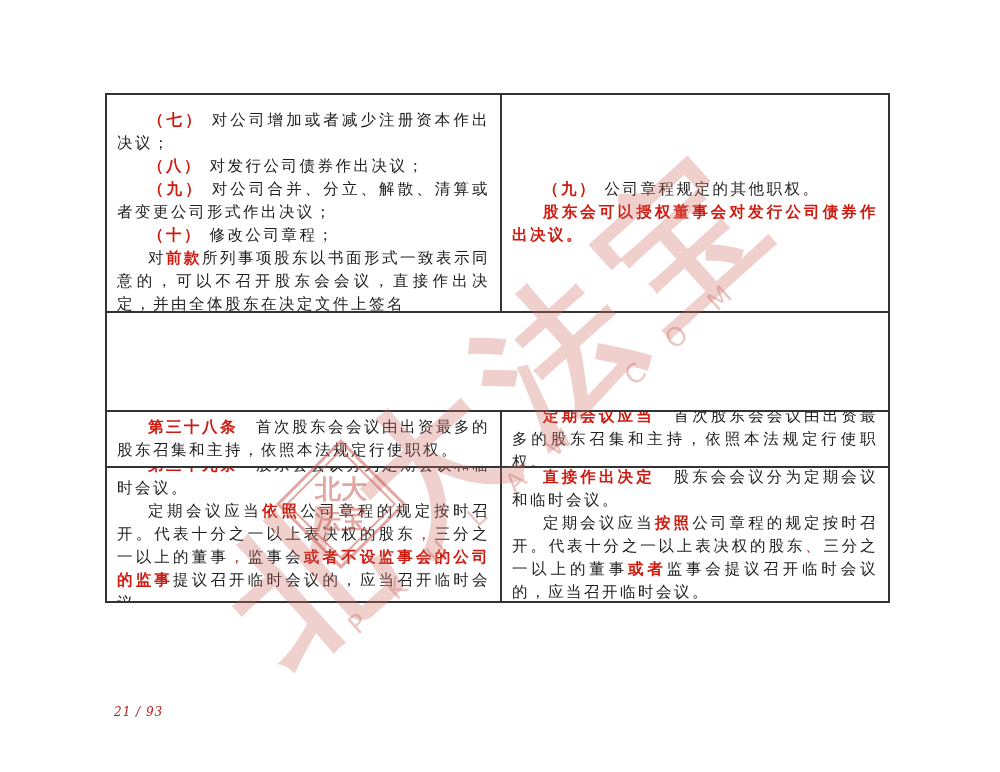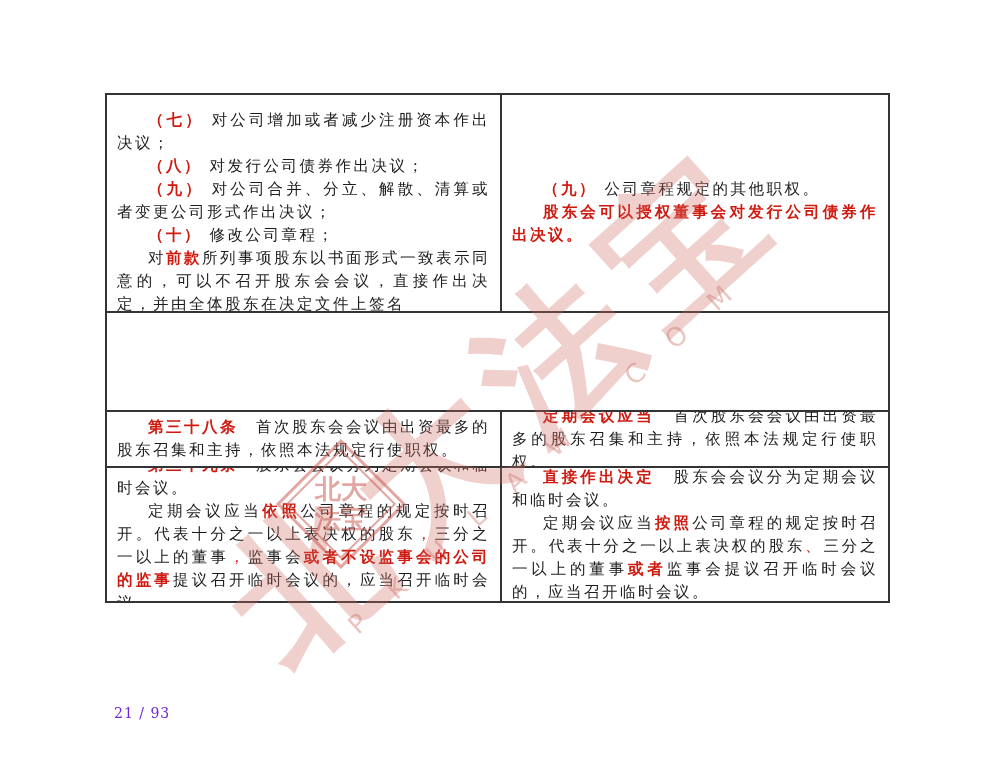--- a/index.html
+++ b/index.html
@@ -33,21 +33,21 @@
   .para{
     margin:0;text-indent:2em;text-align:justify;
     font-size:15.5px;line-height:23px;letter-spacing:2.5px;
   }
   .para.ni{text-indent:0;}
   .k{color:var(--ink);}
   .r{color:var(--red);}
   .rb{color:var(--red);font-weight:bold;}
   .page-number{
     position:absolute;left:114px;top:705px;z-index:1;
-    font-family:"DejaVu Serif",serif;font-size:14px;color:#6d28d9;letter-spacing:1px;
+    font-family:"DejaVu Serif",serif;font-size:12px;color:#b91c1c;letter-spacing:1px;font-style:italic;
   }
   
   .watermark{position:absolute;inset:0;pointer-events:none;z-index:3;}
   .wm-chars{
     position:absolute;left:120px;top:330px;width:760px;text-align:center;
     transform:rotate(-42deg);
     font-family:"DejaVu Serif",serif;font-weight:bold;
     font-size:150px;line-height:150px;letter-spacing:18px;
     color:var(--wm);white-space:nowrap;
   }

